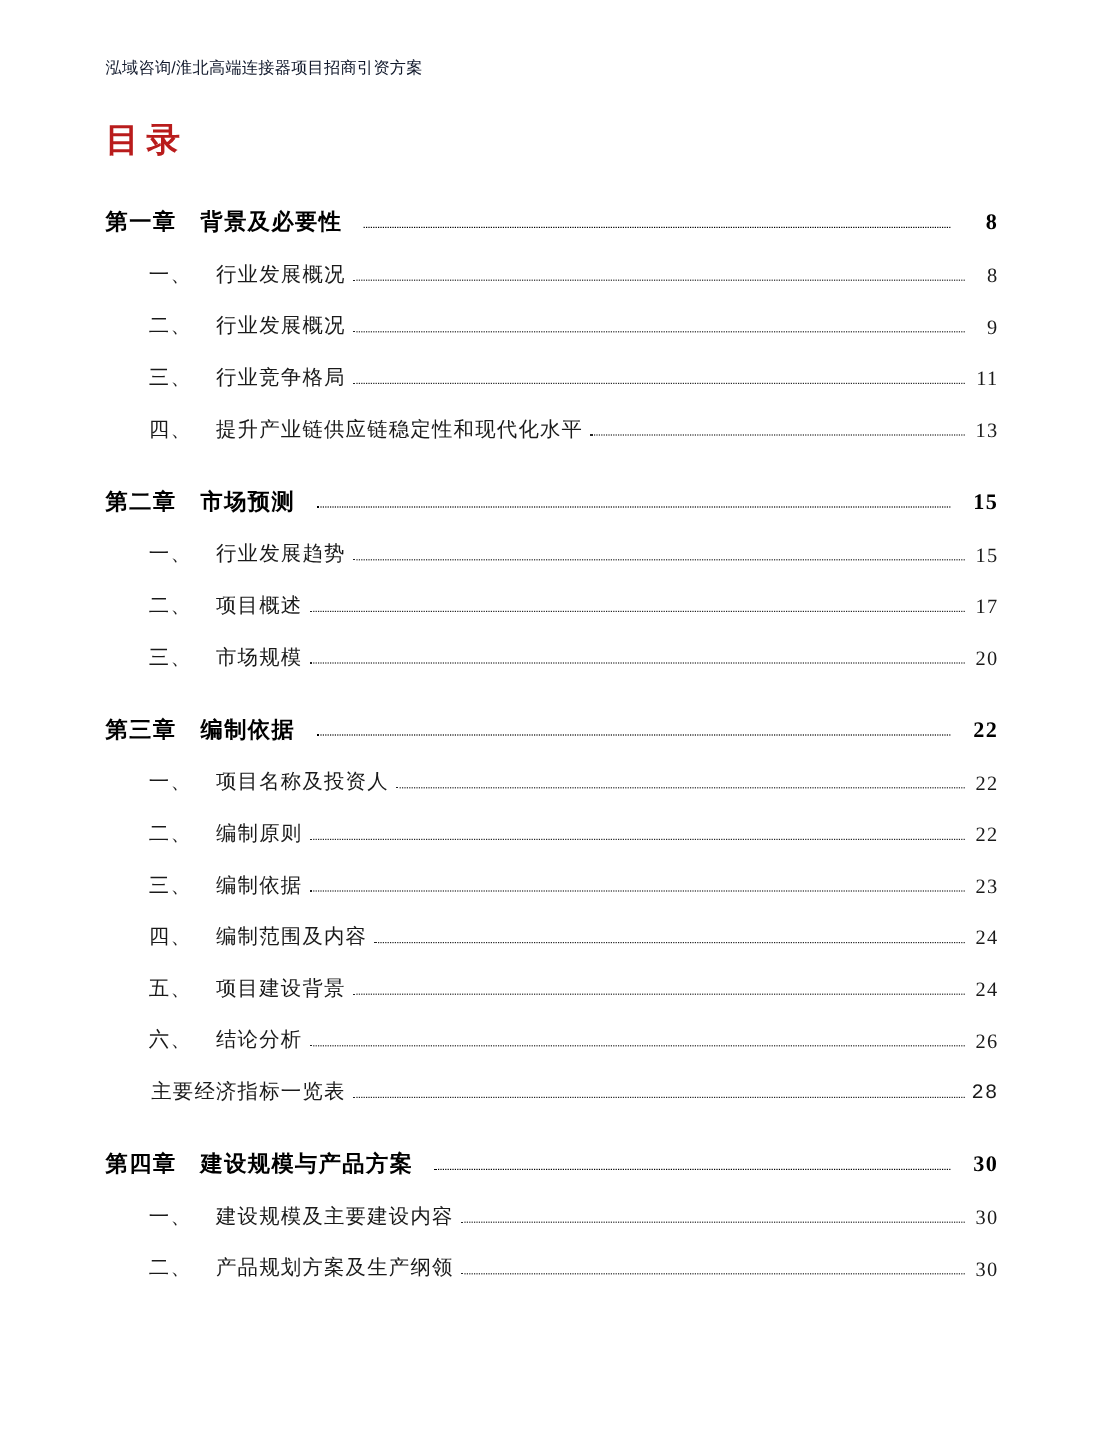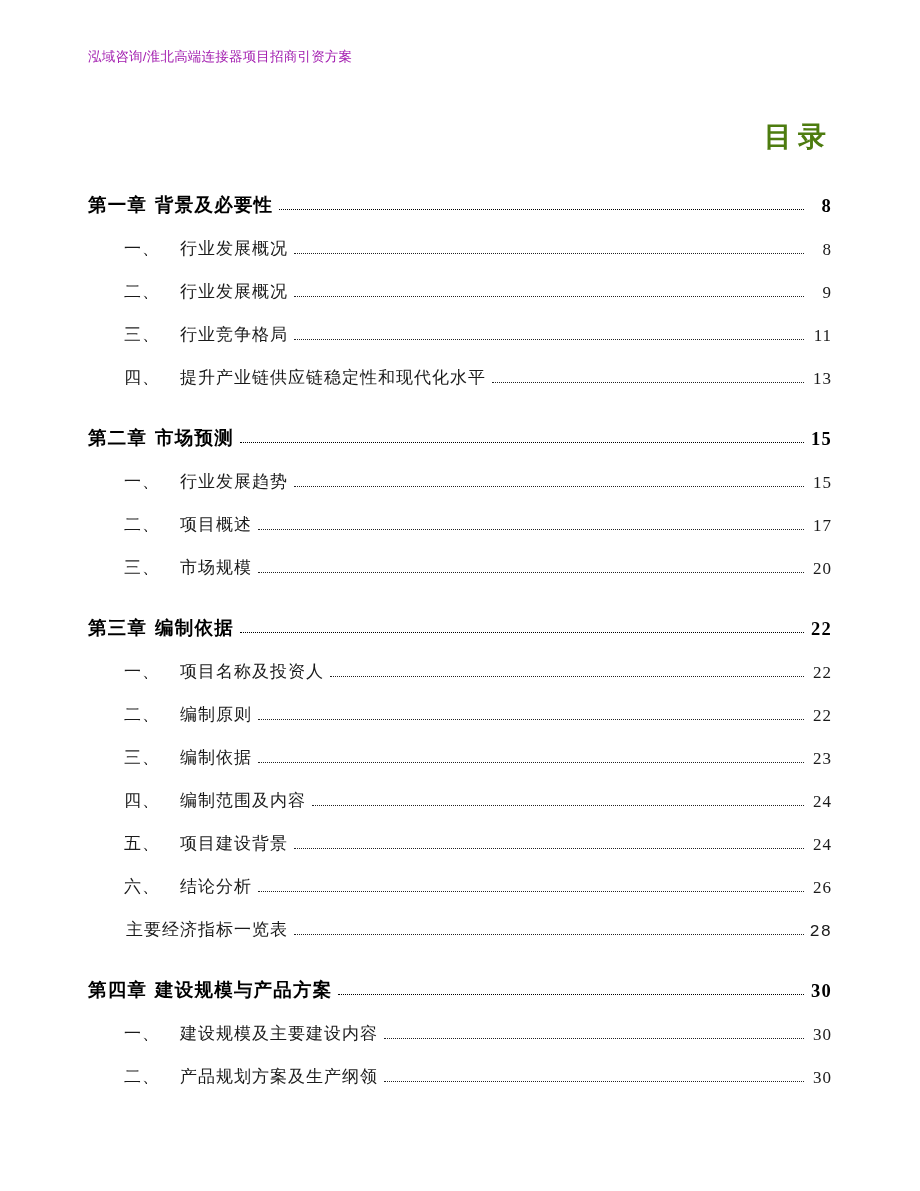--- a/index.html
+++ b/index.html
@@ -18,47 +18,48 @@
     position: relative;
     width: 920px;
     height: 1191px;
     box-sizing: border-box;
     padding: 0 88px;
   }
   .header {
     margin-top: 48px;
     font-family: "Liberation Sans", sans-serif;
     font-size: 13.5px;
-    color: #a21caf;
+    color: #0f172a;
     letter-spacing: 0.2px;
   }
   .doc-title {
-    margin-top: 52px;
-    text-align: right;
+    margin-top: 32px;
+    text-align: left;
     font-family: "Liberation Serif", serif;
     font-weight: bold;
     font-size: 28px;
     letter-spacing: 6px;
-    color: #4d7c0f;
+    color: #b91c1c;
   }
   .toc {
     margin-top: 34px;
   }
   .toc-row {
     display: flex;
     align-items: flex-end;
     width: 100%;
     box-sizing: border-box;
   }
   .toc-row.lvl1 {
     margin-top: 36px;
     font-weight: bold;
     font-size: 18.5px;
     letter-spacing: 1.2px;
     padding-left: 0;
+    gap: 12px;
   }
   .toc-row.lvl2 {
     margin-top: 20px;
     font-size: 17px;
     letter-spacing: 1px;
     padding-left: 36px;
     color: #1a1a1a;
   }
   .toc-row.lvl2.plain {
     padding-left: 36px;

